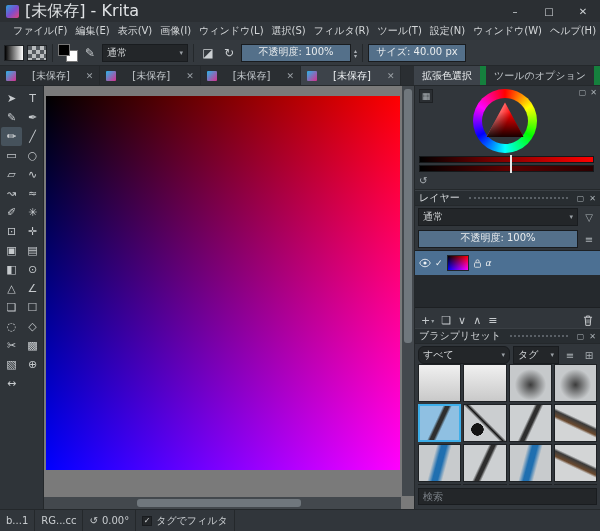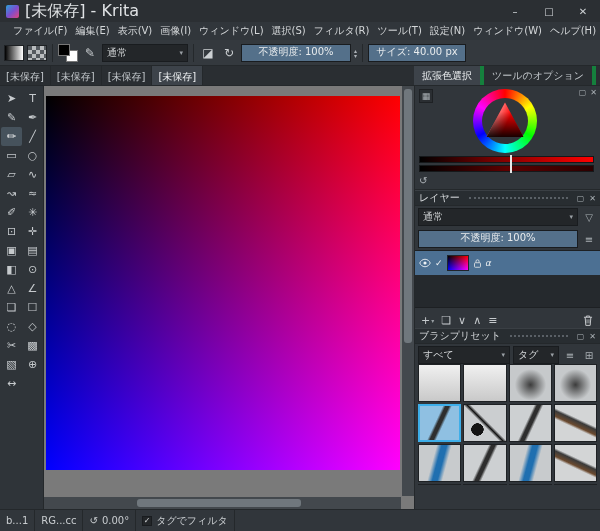--- a/index.html
+++ b/index.html
@@ -44,29 +44,29 @@
   .slider-fill { position:absolute; inset:0; background:#54708a; }
   .slider-text { position:relative; font-size:10px; color:#e8ebed; z-index:1; white-space:nowrap; }
   .opacity-widget { width:110px; }
   .size-widget { width:98px; }
   .spin { display:flex; flex-direction:column; font-size:6px; line-height:5px; color:#aeb3b8; }
 
   
   .tabsrow { position:absolute; top:66px; left:0; right:0; height:20px; background:#2a2e32;
              border-bottom:1px solid #24282b; display:flex; }
   .doc-tabs { display:flex; width:414px; }
-  .tab { display:flex; align-items:center; gap:4px; padding:0 6px; font-size:10px;
-         background:#2a2e32; border-right:1px solid #24282b; color:#c3c8cc; white-space:nowrap;flex-direction:column; }
+  .tab { display:flex; align-items:center; gap:16px; padding:0 6px; font-size:10px;
+         background:#2a2e32; border-right:1px solid #24282b; color:#c3c8cc; white-space:nowrap; }
   .tab.active { background:#3d434a; color:#eef1f3; }
   .tab-icon { width:10px; height:10px; border-radius:1px;
               background:linear-gradient(135deg,#2ab4e8,#d8308f); }
   .tab-close { font-size:9px; color:#9aa0a5; }
   .dock-tabs { display:flex; flex:1; }
   .dock-tab { padding:0 8px; display:flex; align-items:center; font-size:10px;
-              background:#2a2e32; border-right:4px solid #15803d; color:#c3c8cc; white-space:nowrap; }
+              background:#2a2e32; border-right:6px solid #15803d; color:#c3c8cc; white-space:nowrap; }
   .dock-tab.active { background:#3d434a; color:#eef1f3; }
 
   
   .toolbox { position:absolute; top:86px; left:0; width:44px; bottom:22px; background:#2f3439;
              border-right:1px solid #24282b; display:flex; flex-wrap:wrap; align-content:flex-start;
              padding:3px 0 0 1px; }
   .tool { width:21px; height:19px; display:flex; align-items:center; justify-content:center;
           font-size:11px; color:#c6cacd; }
   .tool.active { background:#46525c; border-radius:2px; color:#fff; }
 
@@ -122,21 +122,21 @@
     background-blend-mode:screen; }
   .layer-name { flex:1; font-size:10px; }
   .alpha-glyph { font-size:9px; font-style:italic; color:#e8ecef; }
   .layer-toolbar { height:24px; display:flex; align-items:center; gap:7px; padding:0 6px; color:#c6cacd; }
   .lt-btn { display:flex; align-items:center; font-size:11px; color:#c6cacd; }
   .lt-btn .mini-caret { font-size:6px; margin-left:1px; color:#9aa0a5; }
   .lt-spacer { flex:1; }
 
   .brush-dock { position:absolute; top:242px; left:0; right:0; bottom:0; }
   .brow { display:flex; align-items:center; gap:3px; padding:2px 3px; }
-  .brow .combo.all { flex:1; }
+  .brow .combo.all { flex:1;border-radius:6px; }
   .brow .combo.tag { width:46px; }
   .preset-grid { position:absolute; left:3px; right:3px; top:36px; bottom:24px; overflow:hidden;
                  display:grid; grid-template-columns:repeat(4,1fr); grid-auto-rows:38px; gap:2px; }
   .preset { border:1px solid #1e2124; background:#c6c9cb; }
   .p-eraser { background:linear-gradient(180deg,#f0f0f0,#c9c9c9); }
   .p-soft { background-color:#c6c9cb;
             background-image:radial-gradient(circle at 50% 55%, #3c3c3c 0%, rgba(60,60,60,0) 55%); }
   .p-pen { background-color:#cdd0d2;
            background-image:linear-gradient(115deg, transparent 42%, #2e2e2e 47%, #2e2e2e 53%, transparent 58%); }
   .p-nib { background-color:#cbced0;
@@ -401,20 +401,23 @@
           <div class="preset p-pencil"></div>
           <div class="preset p-marker"></div>
           <div class="preset p-pen"></div>
           <div class="preset p-marker"></div>
           <div class="preset p-pencil"></div>
           <div class="preset p-pencil"></div>
           <div class="preset p-soft"></div>
           <div class="preset p-nib"></div>
           <div class="preset p-pencil"></div>
         </div>
+      <div class="search-row">
+        <input type="text" placeholder="検索" style="">
+      </div>
     </div>
   </div>
 
   <div class="statusbar">
     <div class="sb-seg">b...1</div>
     <div class="sb-seg">RG...cc</div>
     <div class="sb-seg">
       <span>↺</span>
       <span>0.00°</span>
     </div>

